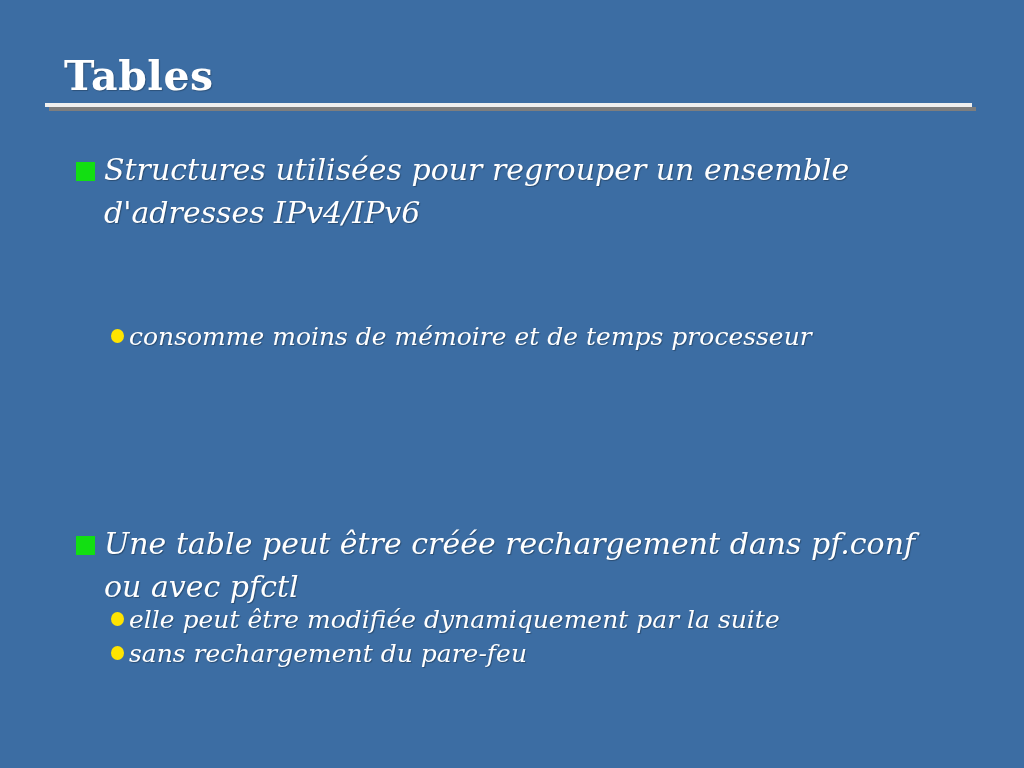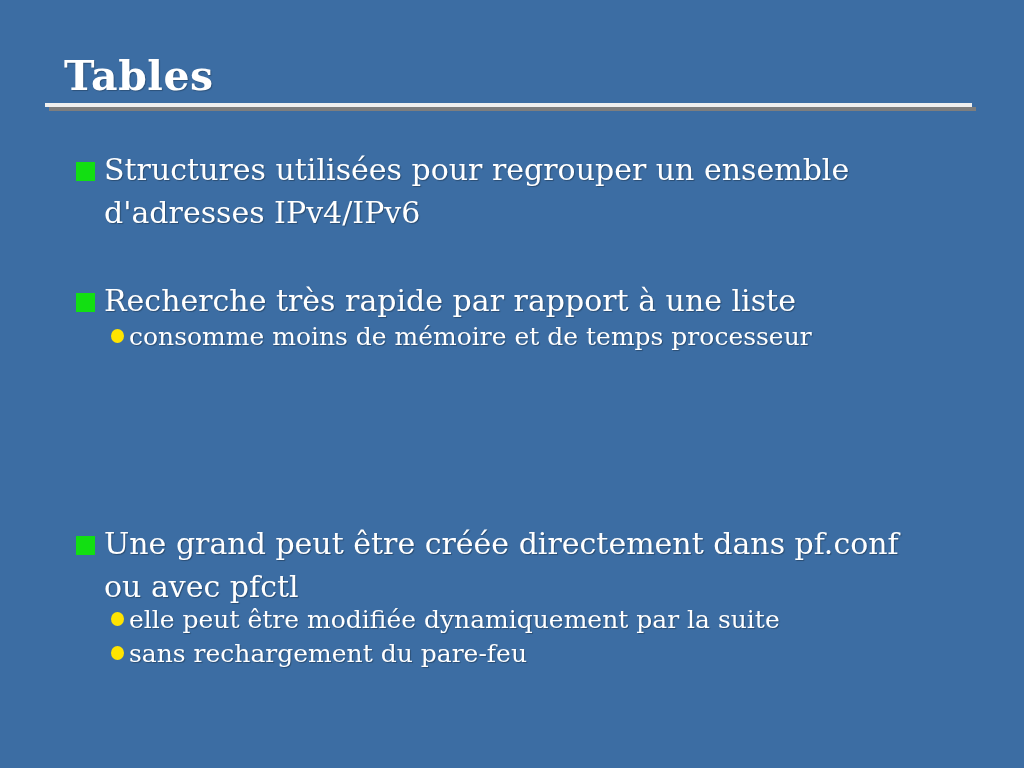--- a/index.html
+++ b/index.html
@@ -55,20 +55,21 @@
     font-size: 30px;
     line-height: 43px;
   }
   .item.sub {
     left: 110px;
     font-size: 25px;
     line-height: 34px;
   }
   .item .txt {
     white-space: pre-line;
+    font-style: italic;
   }
   .item.main .txt { margin-left: 28px; }
   .item.sub  .txt { margin-left: 19px; }
   .marker-square {
     position: absolute;
     left: 0; top: 14px;
     width: 19px; height: 19px;
     background: var(--bullet-square);
   }
   .marker-dot {
@@ -96,34 +97,30 @@
 
   <div class="title-rule-white"></div>
   <div class="title-rule-shadow"></div>
 
   <div class="item main pos-b0">
     <span class="marker-square"></span>
     <div class="txt">Structures utilisées pour regrouper un ensemble
 d'adresses IPv4/IPv6</div>
   </div>
 
-  <div class="item main pos-b1">
-    <span class="marker-square"></span>
-    <div class="txt">Recherche très rapide par rapport à une liste</div>
-  </div>
 
   <div class="item sub pos-b2">
     <span class="marker-dot"></span>
     <div class="txt">consomme moins de mémoire et de temps processeur</div>
   </div>
 
 
   <div class="item main pos-b4">
     <span class="marker-square"></span>
-    <div class="txt">Une grand peut être créée directement dans pf.conf
+    <div class="txt">Une table peut être créée rechargement dans pf.conf
 ou avec pfctl</div>
   </div>
 
   <div class="item sub pos-b5">
     <span class="marker-dot"></span>
     <div class="txt">elle peut être modifiée dynamiquement par la suite</div>
   </div>
 
   <div class="item sub pos-b6">
     <span class="marker-dot"></span>

